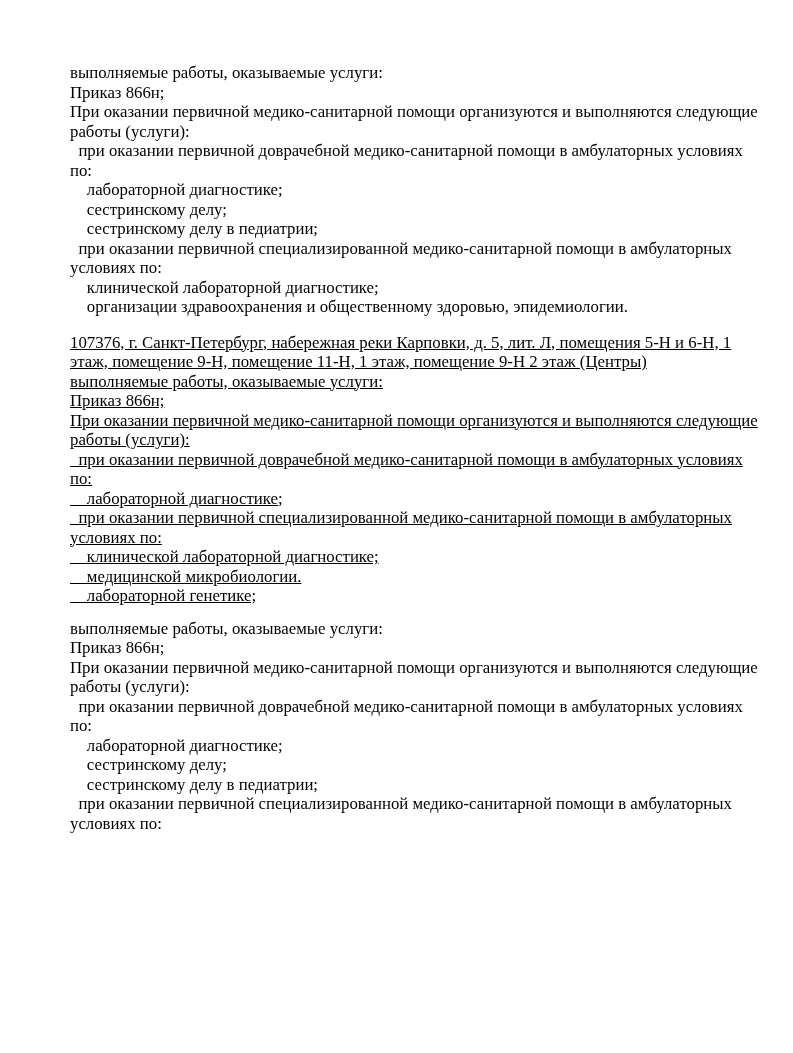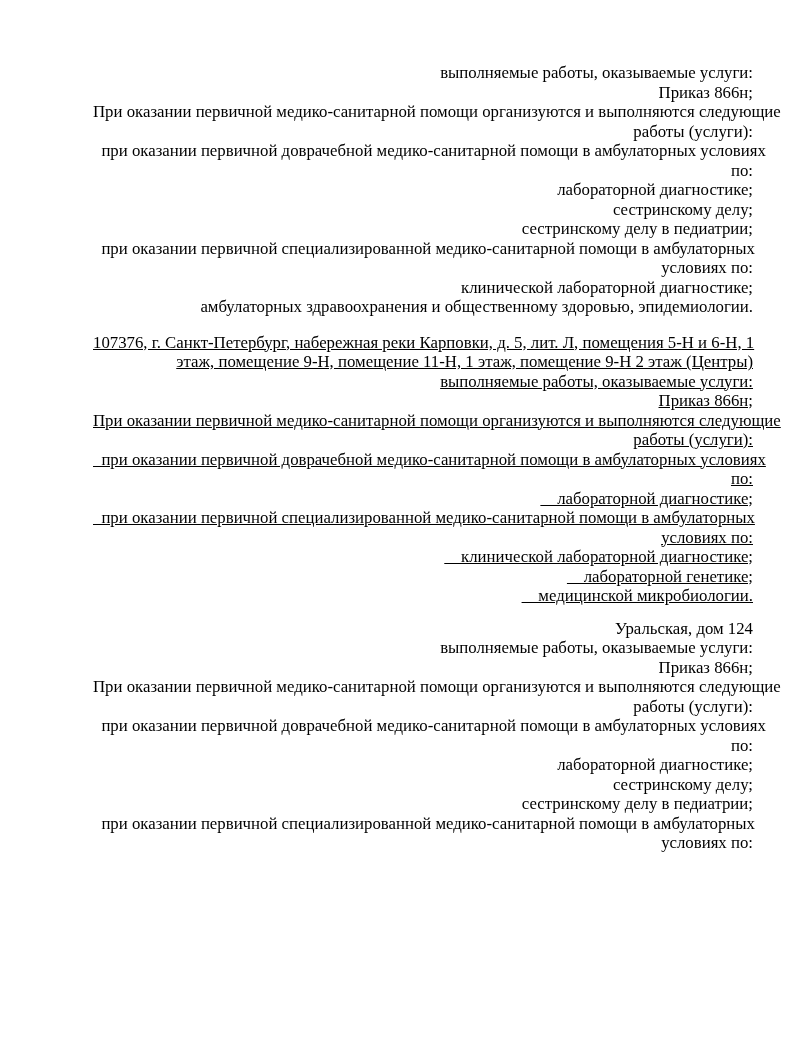--- a/index.html
+++ b/index.html
@@ -10,23 +10,22 @@
   body {
     width: 793px;
     height: 1053px;
     overflow: hidden;
     font-family: "Liberation Serif", serif;
   }
   .doc {
     box-sizing: border-box;
     width: 793px;
     height: 1053px;
-    padding: 63px 40px 0 93px;
+    padding: 63px 40px 0 70px;
     background: #ffffff;
-    text-align: right;
   }
   .section { margin: 0; }
   .section.s2 { margin-top: 16px; text-decoration: underline; }
   .section.s3 { margin-top: 13px; }
   .line {
     white-space: pre;
     font-family: "Liberation Serif", serif;
     font-size: 16.8px;
     line-height: 19.5px;
     color: #000000;
@@ -43,42 +42,41 @@
     <div class="line">При оказании первичной медико-санитарной помощи организуются и выполняются следующие</div>
     <div class="line">работы (услуги):</div>
     <div class="line">  при оказании первичной доврачебной медико-санитарной помощи в амбулаторных условиях</div>
     <div class="line">по:</div>
     <div class="line">    лабораторной диагностике;</div>
     <div class="line">    сестринскому делу;</div>
     <div class="line">    сестринскому делу в педиатрии;</div>
     <div class="line">  при оказании первичной специализированной медико-санитарной помощи в амбулаторных</div>
     <div class="line">условиях по:</div>
     <div class="line">    клинической лабораторной диагностике;</div>
-    <div class="line">    амбулаторных здравоохранения и общественному здоровью, эпидемиологии.</div>
+    <div class="line">    организации здравоохранения и общественному здоровью, эпидемиологии.</div>
   </div>
 
   <div class="section s2">
     <div class="line">107376, г. Санкт-Петербург, набережная реки Карповки, д. 5, лит. Л, помещения 5-Н и 6-Н, 1</div>
     <div class="line">этаж, помещение 9-Н, помещение 11-Н, 1 этаж, помещение 9-Н 2 этаж (Центры)</div>
     <div class="line">выполняемые работы, оказываемые услуги:</div>
     <div class="line">Приказ 866н;</div>
     <div class="line">При оказании первичной медико-санитарной помощи организуются и выполняются следующие</div>
     <div class="line">работы (услуги):</div>
     <div class="line">  при оказании первичной доврачебной медико-санитарной помощи в амбулаторных условиях</div>
     <div class="line">по:</div>
     <div class="line">    лабораторной диагностике;</div>
     <div class="line">  при оказании первичной специализированной медико-санитарной помощи в амбулаторных</div>
     <div class="line">условиях по:</div>
     <div class="line">    клинической лабораторной диагностике;</div>
+    <div class="line">    медицинской микробиологии.</div>
     <div class="line">    лабораторной генетике;</div>
-    <div class="line">    медицинской микробиологии.</div>
   </div>
 
   <div class="section s3">
-    <div class="line">Уральская, дом 124</div>
     <div class="line">выполняемые работы, оказываемые услуги:</div>
     <div class="line">Приказ 866н;</div>
     <div class="line">При оказании первичной медико-санитарной помощи организуются и выполняются следующие</div>
     <div class="line">работы (услуги):</div>
     <div class="line">  при оказании первичной доврачебной медико-санитарной помощи в амбулаторных условиях</div>
     <div class="line">по:</div>
     <div class="line">    лабораторной диагностике;</div>
     <div class="line">    сестринскому делу;</div>
     <div class="line">    сестринскому делу в педиатрии;</div>
     <div class="line">  при оказании первичной специализированной медико-санитарной помощи в амбулаторных</div>

